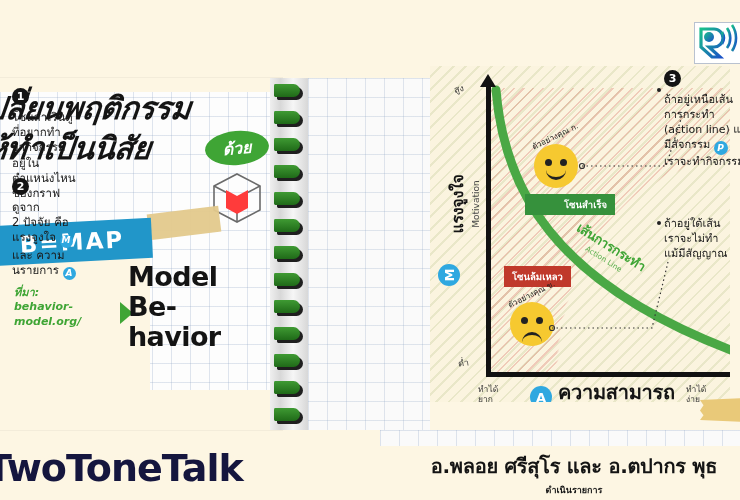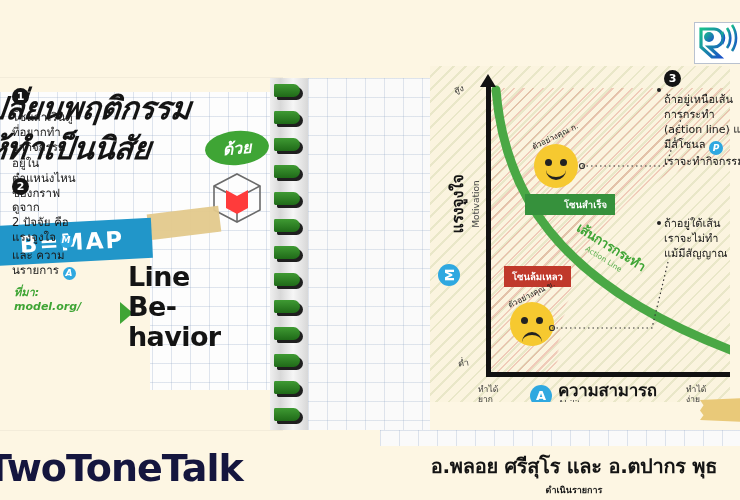--- a/index.html
+++ b/index.html
@@ -123,21 +123,21 @@
       transform:rotate(-90deg);}
   .y-title .th{font-size:16px;font-weight:700;color:#141414;letter-spacing:-.3px;}
   .y-title .en{font-size:9px;color:#4a4a4a;margin-top:1px;}
   .badge-m{position:absolute;left:8px;top:198px;width:22px;height:22px;border-radius:50%;
      background:#2fa8e0;color:#fff;font-size:13px;font-weight:700;
      display:flex;align-items:center;justify-content:center;transform:rotate(-90deg);}
 
   .x-title{position:absolute;left:100px;top:316px;display:flex;align-items:center;gap:6px;}
   .badge-a{width:22px;height:22px;border-radius:50%;background:#2fa8e0;color:#fff;
      font-size:13px;font-weight:700;display:flex;align-items:center;justify-content:center;}
-  .x-title .th{font-size:17px;font-weight:700;color:#141414;letter-spacing:-.3px;line-height:1;}
+  .x-title .th{font-size:20px;font-weight:700;color:#141414;letter-spacing:-.3px;line-height:1;}
   .x-title .en{font-size:9px;color:#4a4a4a;}
 
   .fail-hatch{position:absolute;left:61px;top:22px;width:245px;height:284px;
       background:repeating-linear-gradient(-45deg,rgba(214,110,100,.30) 0 1.5px,transparent 1.5px 7px);
       -webkit-mask-image:radial-gradient(115% 118% at 100% 100%,transparent 63%,#000 64%);
       mask-image:radial-gradient(115% 118% at 100% 100%,transparent 63%,#000 64%);}
 
   .curve{position:absolute;left:0;top:0;width:300px;height:336px;}
 
   .tag{position:absolute;padding:3px 8px;font-size:9.5px;color:#fff;font-weight:700;}
@@ -237,21 +237,21 @@
     </svg>
   </div>
 
   <div class="tape-a"></div>
   <div class="bmap">
     <b>B=MAP</b>
   </div>
 
   <div class="fogg-tri"></div>
   <div class="fogg">
-    <span>Line</span>
+    <span>Model</span>
     <span>Be-</span>
     <span>havior</span>
   </div>
 
   <div class="binding" id="binding">
       <div class="ring" style="left: 4px; top: 6px;">
         <i></i>
         <b></b>
       </div>
       <div class="ring" style="left: 4px; top: 33px;">
@@ -326,20 +326,21 @@
       <span><i style="font-style:normal">แรงจูงใจ</i>
         <i class="badge-s">M</i></span>
       <span>และ ความ</span>
       <span><i style="font-style:normal">นรายการ</i>
         <i class="badge-s">A</i></span>
     </p>
   </div>
 
   <div class="source">
     <span>ที่มา:</span>
+    <span>behavior-</span>
     <span>model.org/</span>
   </div>
 
   <div class="panel">
 
     <div class="fail-hatch"></div>
 
     <svg class="curve">
       <path d="M66 24 C 74 120, 120 216, 306 286" fill="none" stroke="#4aa845" stroke-width="9" stroke-linecap="round"></path>
     </svg>
@@ -403,21 +404,21 @@
   </div>
   <div class="panel-white"></div>
   <div class="tape-b"></div>
 
   <div class="step3">
     <div class="num">3</div>
     <p>
       <span>ถ้าอยู่เหนือเส้น</span>
       <span>การกระทำ</span>
       <span>(action line) แล</span>
-      <span><i style="font-style:normal">มีสัโซนล</i>
+      <span><i style="font-style:normal">มีสัจกรรม</i>
         <i class="badge-p">P</i></span>
       <span>เราจะทำกิจกรรม</span>
     </p>
   </div>
   <div class="bullet" style="left:657px;top:88px;"></div>
 
   <div class="note2">
     <p>
       <span>ถ้าอยู่ใต้เส้น</span>
       <span>เราจะไม่ทำ</span>

